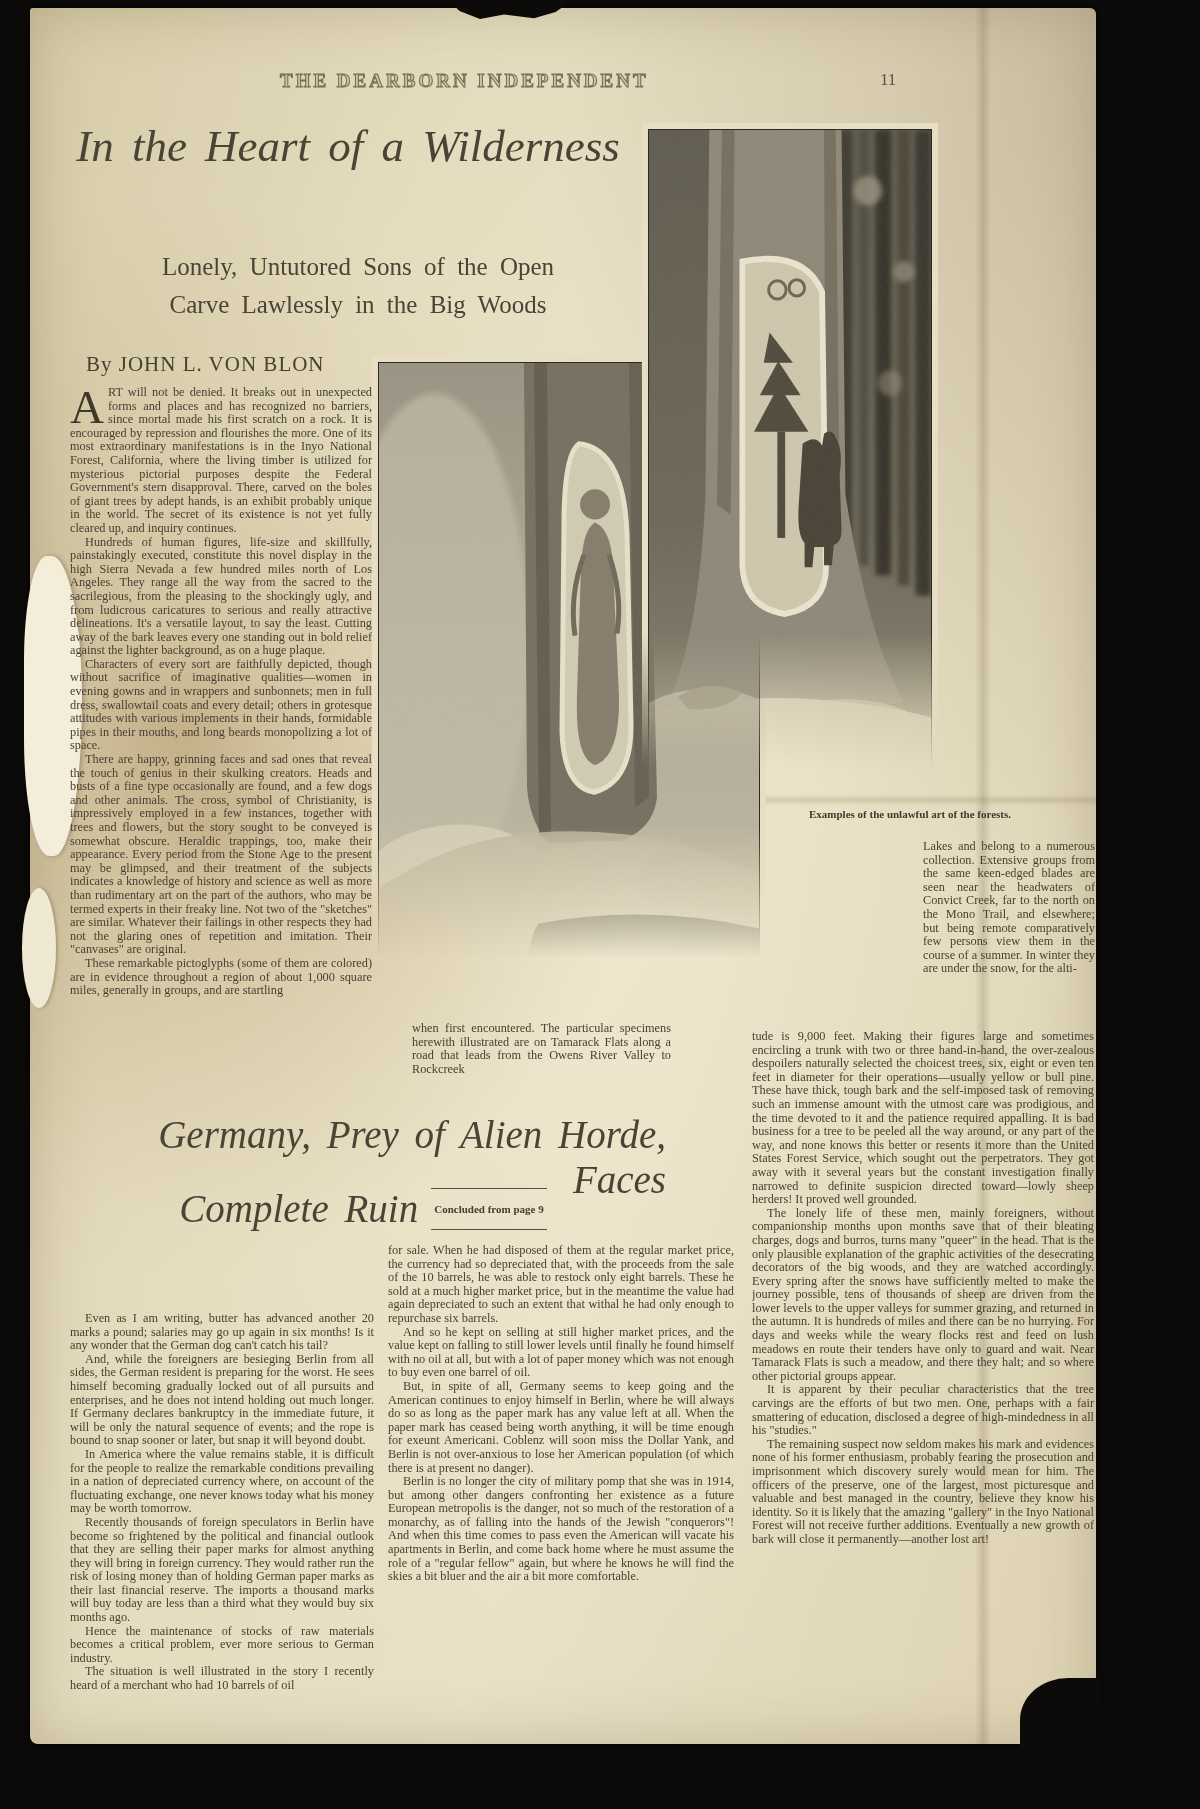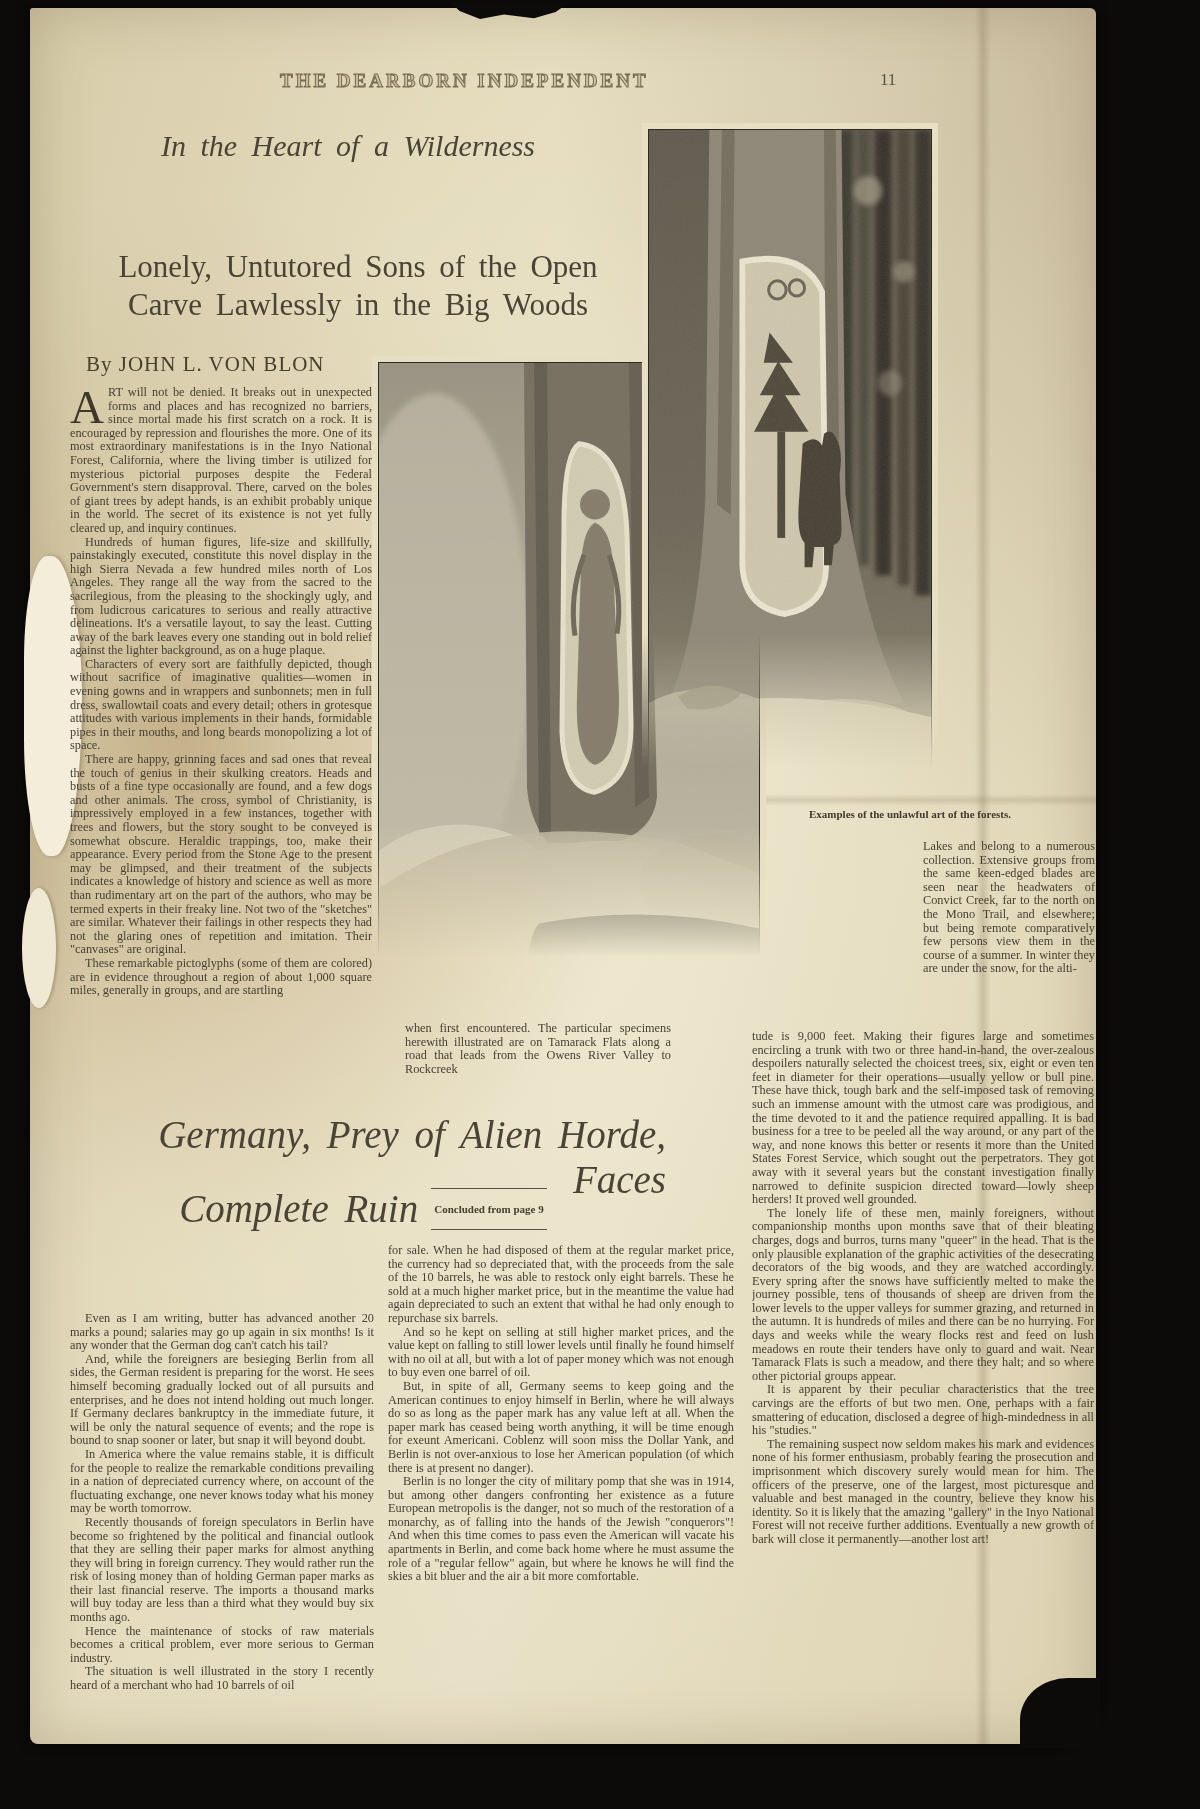--- a/index.html
+++ b/index.html
@@ -42,33 +42,33 @@
     border-radius:60% 0 0 0; }
 
   
   .masthead { position:absolute; left:250px; top:62px; width:400px; text-align:left;
     font-size:19px; font-weight:bold; letter-spacing:3px; color:#cdc2a2;
     -webkit-text-stroke:1px #756a52; }
   .pagenum { position:absolute; left:850px; top:62px; font-size:17px; color:#5a5344; }
 
   
   .a1-headline { position:absolute; left:0; top:106px; width:636px; text-align:center;
-    font-style:italic; font-size:30px; line-height:64px; color:#4a4437; word-spacing:7px; }
+    font-style:italic; font-size:45px; line-height:64px; color:#4a4437; word-spacing:7px; }
   .a1-deck { position:absolute; left:0; top:240px; width:636px; text-align:center;
-    font-size:31px; line-height:38px; color:#4a4437; word-spacing:6px;padding-left:20px; }
+    font-size:25px; line-height:38px; color:#4a4437; word-spacing:6px;padding-left:20px; }
   .a1-byline { position:absolute; left:56px; top:344px; font-size:21px; letter-spacing:1px; color:#46402f; }
 
   .body-text { font-size:12.3px; line-height:13.6px; text-align:justify; color:#474134; }
   .body-text p { margin:0; text-indent:15px; }
   .body-text p.opening { text-indent:0; }
   .dropcap { float:left; font-size:47px; line-height:38px; padding:2px 4px 0 0; color:#3f392c; }
 
   .a1-col1 { position:absolute; left:40px; top:378px; width:302px; height:712px; overflow:hidden; }
   .a1-mid { position:absolute; left:375px; top:1014px; width:266px; }
-  .a1-mid p { text-indent:0; }
+  .a1-mid p { text-indent:0;margin-left:7px; }
   .a1-narrow { position:absolute; left:886px; top:832px; width:172px; height:200px; overflow:hidden;margin-left:7px; }
   .a1-narrow p { text-indent:0; }
   .a1-rightcol { position:absolute; left:722px; top:1022px; width:342px; height:620px; overflow:hidden; }
   .a1-rightcol p:first-child { text-indent:0; }
 
   
   .photo-frame { position:absolute; background:#e7dfc3; padding:6px;
     box-shadow:0 2px 8px rgba(70,55,30,0.35); }
   .photo-inner { width:100%; height:100%; border:1px solid #2f2a21; overflow:hidden; }
   .photo1 { left:342px; top:348px; width:394px; height:620px;

